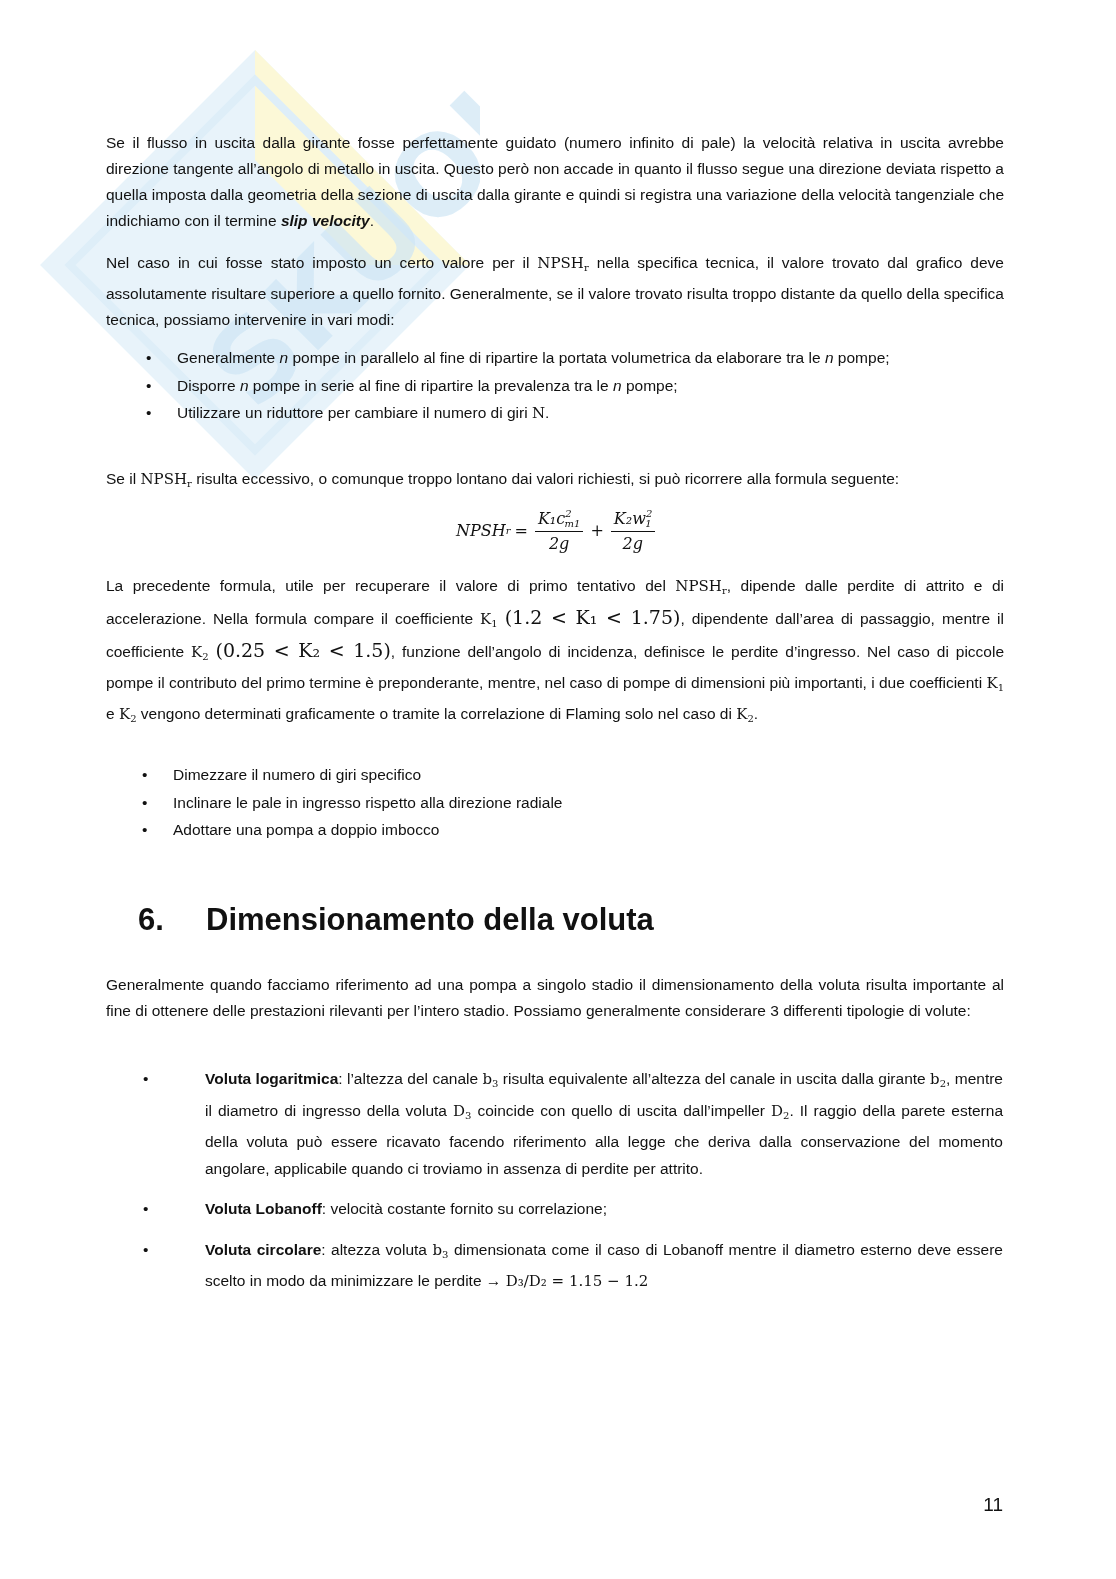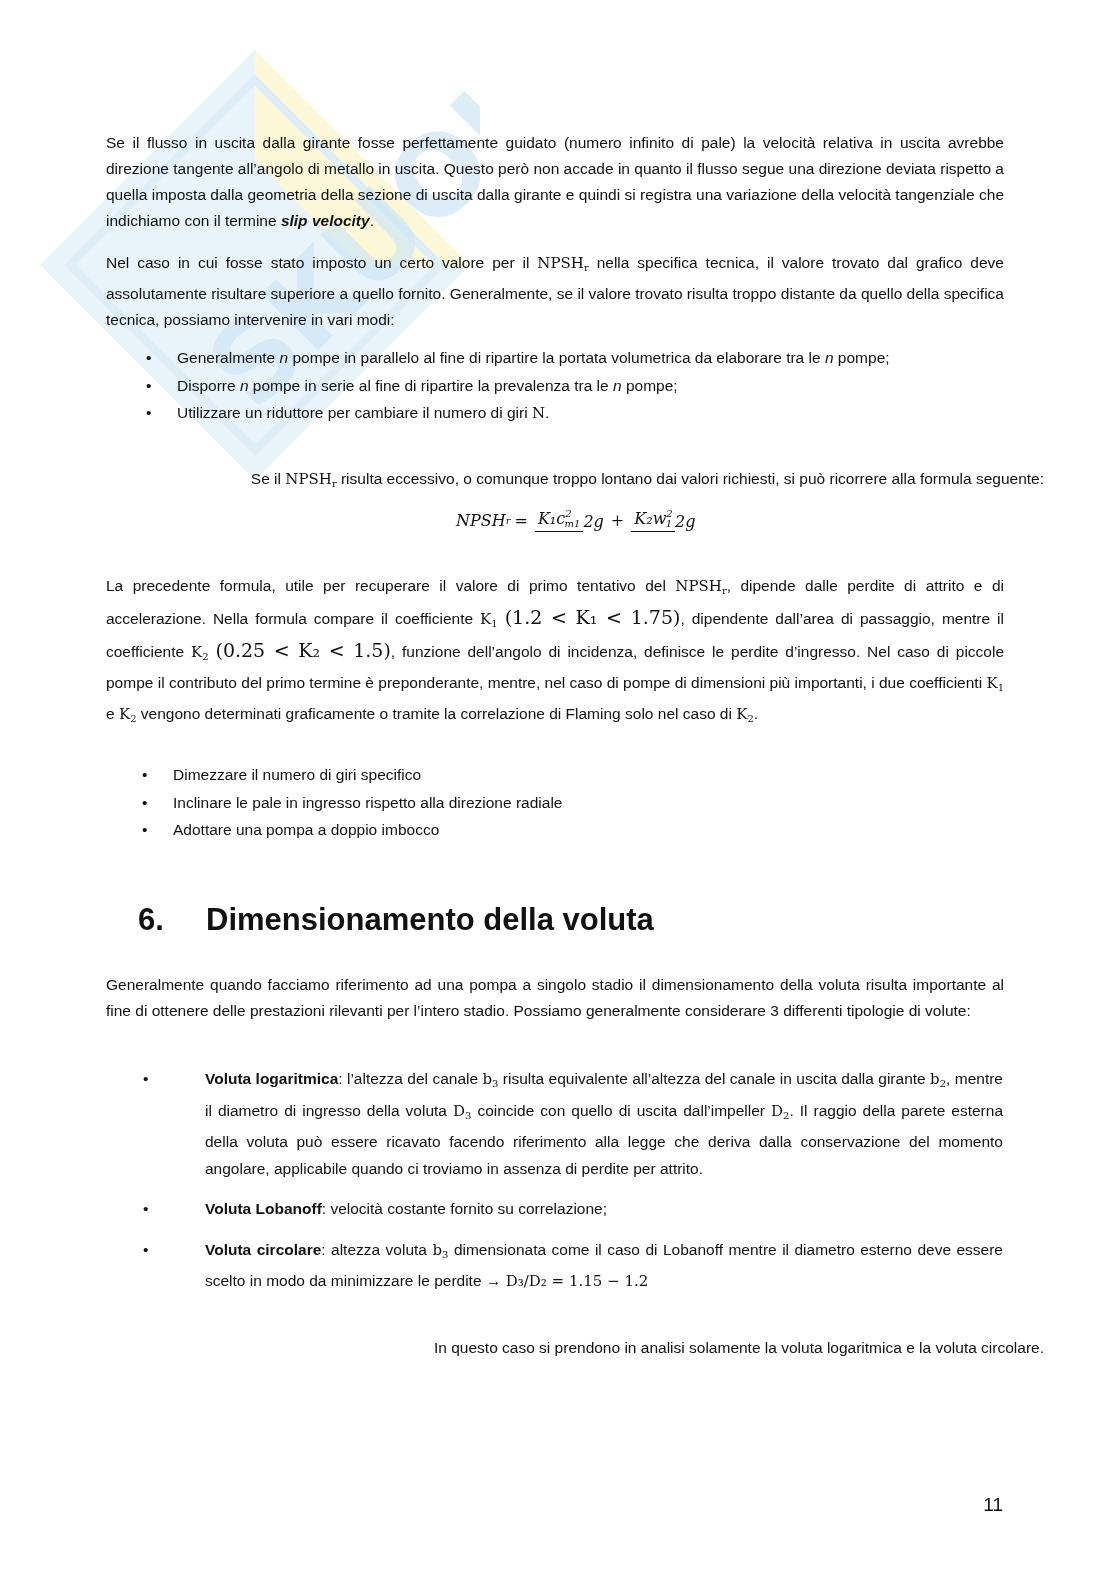--- a/index.html
+++ b/index.html
@@ -9,33 +9,33 @@
   }
   .watermark {
     position: absolute; left: 30px; top: 40px; width: 450px; height: 450px;
     pointer-events: none; z-index: 0;
   }
   .page { position: absolute; left: 0; top: 0; width: 1116px; height: 1579px; z-index: 1; }
   .p {
     position: absolute; left: 106px; width: 898px;
     font-size: 15.5px; line-height: 26px; text-align: justify; margin: 0;
   }
-  .p.left { text-align: right; margin-left: 40px; }
+  .p.left { text-align: left; }
   .m { font-family: "DejaVu Serif", "Liberation Serif", serif; font-size: 15px; }
   .mr { font-family: "DejaVu Serif", "Liberation Serif", serif; font-size: 19px; }
   .bi { font-weight: bold; font-style: italic; }
   .b { font-weight: bold; }
   ul.list { position: absolute; margin: 0; padding: 0; list-style: none; }
   ul.list li { position: relative; font-size: 15.5px; line-height: 27.5px; }
   ul.list li .bullet { position: absolute; left: -31px; top: 0; }
   .formula {
     position: absolute; left: 456px; top: 508px; display: flex; align-items: center;
     font-family: "DejaVu Serif", "Liberation Serif", serif; font-style: italic; font-size: 16px;
   }
-  .frac { display: inline-flex; flex-direction: row; align-items: center; margin: 0 3px; }
+  .frac { display: inline-flex; flex-direction: column; align-items: center; margin: 0 3px; }
   .frac .num { padding: 0 3px 2px 3px; border-bottom: 1px solid #111; }
   .frac .den { padding-top: 2px; text-align: right; }
   .op { font-style: normal; margin: 0 4px; }
   .heading {
     position: absolute; left: 138px; top: 902px; font-size: 31px; font-weight: bold; margin: 0;
     display: flex;
   }
   .heading .num { width: 68px; }
   .vlist { position: absolute; left: 205px; width: 798px; margin: 0; padding: 0; list-style: none; }
   .vlist li { position: relative; font-size: 15.5px; line-height: 26.5px; text-align: justify; }
@@ -114,16 +114,15 @@
       <span class="bullet">•</span><span class="b">Voluta logaritmica</span><span>: l’altezza del canale </span><span class="m"><span>b</span><sub>3</sub></span><span> risulta equivalente all’altezza del canale in uscita dalla girante </span><span class="m"><span>b</span><sub>2</sub></span><span>, mentre il diametro di ingresso della voluta </span><span class="m"><span>D</span><sub>3</sub></span><span> coincide con quello di uscita dall’impeller </span><span class="m"><span>D</span><sub>2</sub></span><span>. Il raggio della parete esterna della voluta può essere ricavato facendo riferimento alla legge che deriva dalla conservazione del momento angolare, applicabile quando ci troviamo in assenza di perdite per attrito.</span>
     </li>
     <li style="margin-top:14px;">
       <span class="bullet">•</span><span class="b">Voluta Lobanoff</span><span>: velocità costante fornito su correlazione;</span>
     </li>
     <li style="margin-top:14px;">
       <span class="bullet">•</span><span class="b">Voluta circolare</span><span>: altezza voluta </span><span class="m"><span>b</span><sub>3</sub></span><span> dimensionata come il caso di Lobanoff mentre il diametro esterno deve essere scelto in modo da minimizzare le perdite → </span><span class="m">D₃/D₂ = 1.15 − 1.2</span>
     </li>
   </ul>
 
-  <p class="p left" style="top:1335px;">In questo caso si prendono in analisi solamente la voluta logaritmica e la voluta circolare.</p>
 
   <div class="pagenum">11</div>
 </div>
 
 </body></html>

